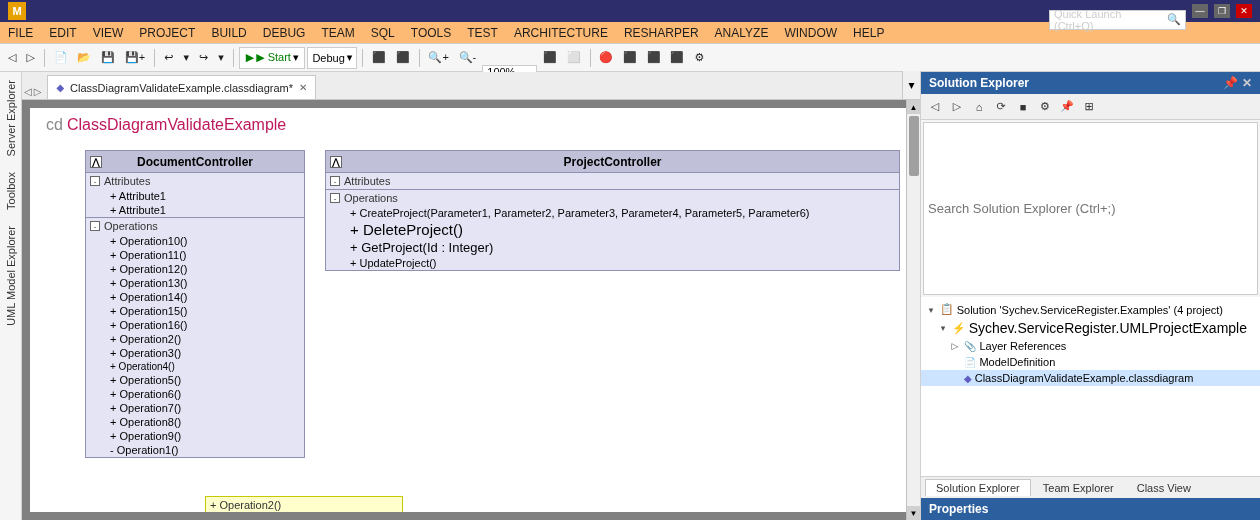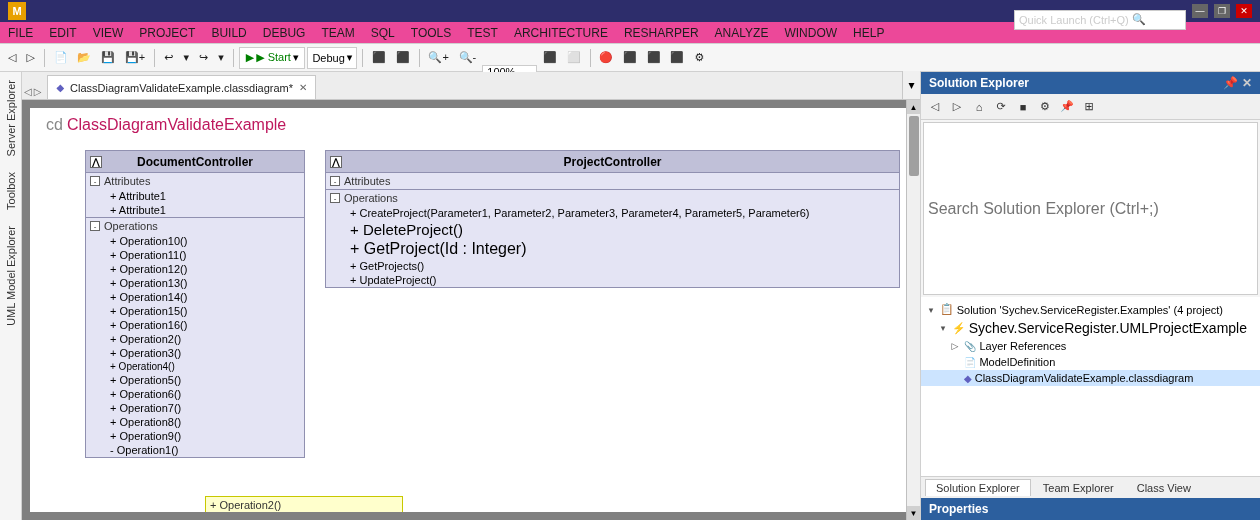--- a/index.html
+++ b/index.html
@@ -4,31 +4,31 @@
   <style>
     * { box-sizing: border-box; margin: 0; padding: 0; }
     body { font-family: 'Segoe UI', Arial, sans-serif; font-size: 12px; background: #f0f0f0; overflow: hidden; width: 1260px; height: 520px; }
 
     
     .title-bar { background: #2d2d6b; color: white; height: 22px; display: flex; align-items: center; padding: 0 8px; font-size: 11px; justify-content: space-between; }
     .title-bar-left { display: flex; align-items: center; gap: 6px; }
     .window-btn { width: 16px; height: 14px; background: #666; display: inline-flex; align-items: center; justify-content: center; font-size: 9px; color: white; cursor: pointer; }
 
     
-    .menu-bar { background: #ec4899; height: 22px; display: flex; align-items: center; border-bottom: 1px solid #d0d0d0; }
+    .menu-bar { background: #fdba74; height: 22px; display: flex; align-items: center; border-bottom: 1px solid #d0d0d0; }
     .menu-item { padding: 2px 8px; font-size: 12px; cursor: pointer; height: 100%; display: flex; align-items: center; color: #1e1e1e; }
 
     
     .toolbar { background: #f6f6f6; height: 28px; display: flex; align-items: center; border-bottom: 1px solid #d0d0d0; padding: 0 4px; gap: 2px; }
     .tb-btn { height: 22px; padding: 0 3px; display: flex; align-items: center; cursor: pointer; border: 1px solid transparent; color: #1e1e1e; font-size: 11px; }
     .tb-sep { width: 1px; background: #c0c0c0; height: 18px; margin: 0 3px; }
     .play-btn { background: #fff; border: 1px solid #ccc; padding: 0 6px; height: 22px; display: flex; align-items: center; gap: 2px; cursor: pointer; font-size: 11px; }
     .debug-dropdown { background: #fff; border: 1px solid #ccc; padding: 0 4px; height: 22px; display: flex; align-items: center; gap: 2px; cursor: pointer; font-size: 11px; }
     .zoom-select { background: #fff; border: 1px solid #ccc; padding: 0 4px; height: 22px; font-size: 11px; width: 55px; margin-top: 36px; }
-    .quick-launch { background: white; border: 1px solid #ccc; height: 20px; width: 172px; padding: 0 4px; font-size: 11px; display: flex; align-items: center; color: #999; margin-top: 17px; }
+    .quick-launch { background: white; border: 1px solid #ccc; height: 20px; width: 137px; padding: 0 4px; font-size: 11px; display: flex; align-items: center; color: #999; margin-top: 17px; }
 
     
     .main-layout { display: flex; height: calc(520px - 22px - 22px - 28px); }
 
     
     .left-sidebar { width: 22px; background: #f5f5f5; border-right: 1px solid #d0d0d0; display: flex; flex-direction: column; align-items: center; gap: 0; }
     .sidebar-tab { writing-mode: vertical-rl; transform: rotate(180deg); font-size: 11px; color: #333; padding: 8px 3px; cursor: pointer; white-space: nowrap; }
 
     
     .content-area { flex: 1; display: flex; flex-direction: column; background: #f0f0f0; }
@@ -47,21 +47,21 @@
 
     
     .tooltip-box { position: absolute; background: #ffffcc; border: 1px solid #c0c000; padding: 3px 6px; font-size: 11px; color: #333; }
 
     
     .solution-panel { width: 340px; background: #f5f5f5; border-left: 1px solid #d0d0d0; display: flex; flex-direction: column; }
     .panel-header { background: #2c5f9e; color: white; height: 22px; display: flex; align-items: center; padding: 0 8px; font-size: 12px; font-weight: bold; justify-content: space-between; }
     .panel-toolbar { background: #f0f0f0; height: 26px; display: flex; align-items: center; padding: 0 4px; border-bottom: 1px solid #d0d0d0; gap: 2px; }
     .panel-tb-btn { width: 20px; height: 20px; display: flex; align-items: center; justify-content: center; cursor: pointer; border: 1px solid transparent; font-size: 11px; color: #333; }
     .search-box { background: white; border: 1px solid #ccc; height: 20px; flex: 1; padding: 0 4px; font-size: 11px; margin: 2px; display: flex; align-items: center; }
-    .search-input { border: none; outline: none; width: 100%; font-size: 16px; color: #999; }
+    .search-input { border: none; outline: none; width: 100%; font-size: 13px; color: #999; }
     .tree-area { flex: 1; overflow-y: auto; padding: 4px 0; background: white; }
     .tree-item { padding: 2px 4px; display: flex; align-items: center; gap: 3px; cursor: pointer; font-size: 12px; white-space: nowrap; }
     .tree-item.selected { background: #cce4ff; }
     .tree-arrow { width: 12px; font-size: 9px; color: #555; cursor: pointer; display: inline-flex; align-items: center; justify-content: center; }
     .indent1 { padding-left: 16px; }
     .indent2 { padding-left: 28px; }
 
     
     .bottom-tabs { height: 22px; background: #f0f0f0; border-top: 1px solid #d0d0d0; display: flex; align-items: center; padding: 0 4px; gap: 1px; }
     .bottom-tab { padding: 2px 10px; font-size: 11px; cursor: pointer; border: 1px solid transparent; color: #333; }
@@ -238,22 +238,21 @@
             </div>
           </div>
 
           <div>
             <div style="display:flex; align-items:center; gap:4px; padding:2px 4px; font-size:11px; color:#333;">
               <span style="border:1px solid #666; width:10px; height:10px; background:white; display:inline-flex; align-items:center; justify-content:center; font-size:8px;">-</span>
               <span>Operations</span>
             </div>
             <div style="padding:1px 4px 1px 24px; font-size:11px;">+ CreateProject(Parameter1, Parameter2, Parameter3, Parameter4, Parameter5, Parameter6)</div>
             <div style="padding:1px 4px 1px 24px; font-size:15px;">+ DeleteProject()</div>
-            <div style="padding:1px 4px 1px 24px; font-size:16px;">+ GetProject(Id : Integer)</div>
-            <div style="padding:1px 4px 1px 24px; font-size:11px;">+ GetProjects()</div>
+            <div style="padding:1px 4px 1px 24px; font-size:13px;">+ GetProject(Id : Integer)</div>
             <div style="padding:1px 4px 1px 24px; font-size:11px;">+ UpdateProject()</div>
           </div>
         </div>
 
       </div>
 
       <div style="position:absolute; right:0; top:0; bottom:0; width:14px; background:#f0f0f0; border-left:1px solid #c0c0c0; display:flex; flex-direction:column; align-items:center;">
         <div style="width:14px; height:14px; background:#d0d0d0; display:flex; align-items:center; justify-content:center; font-size:8px; cursor:pointer;">▲</div>
         <div style="width:10px; height:60px; background:#a0a0a0; margin:2px auto; border-radius:2px; cursor:pointer;"></div>
         <div style="flex:1;"></div>

